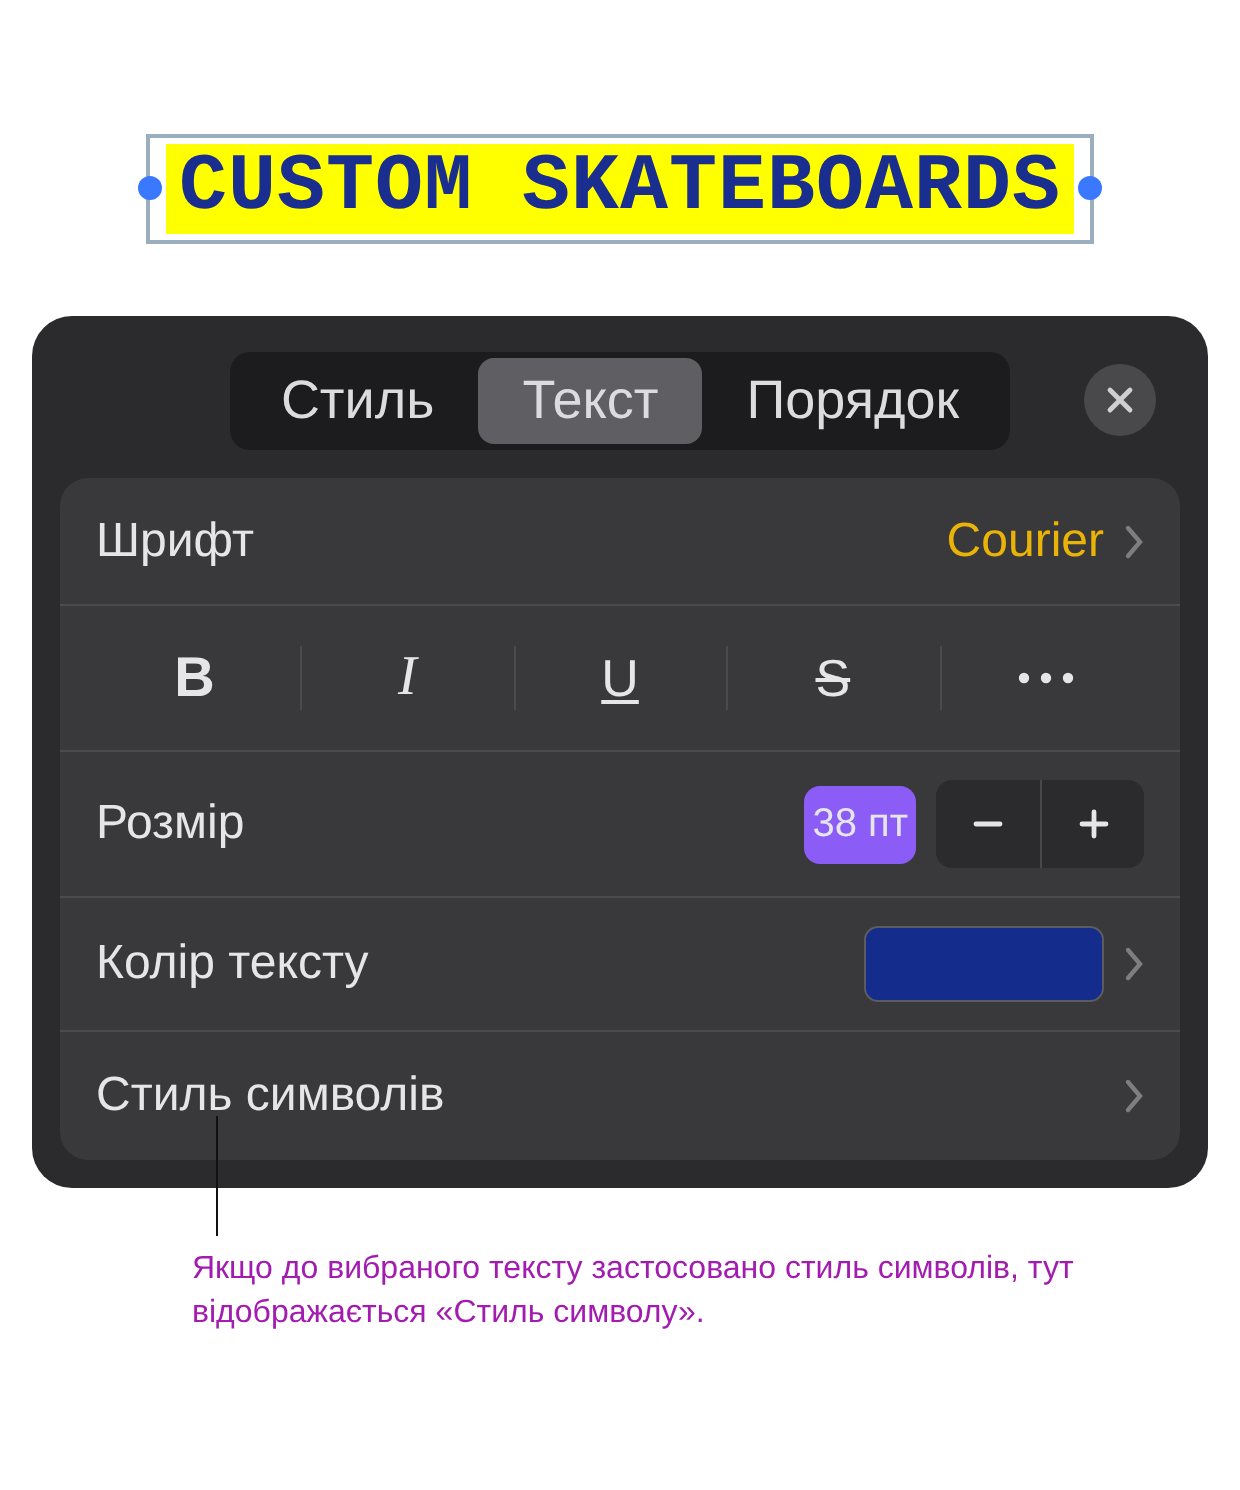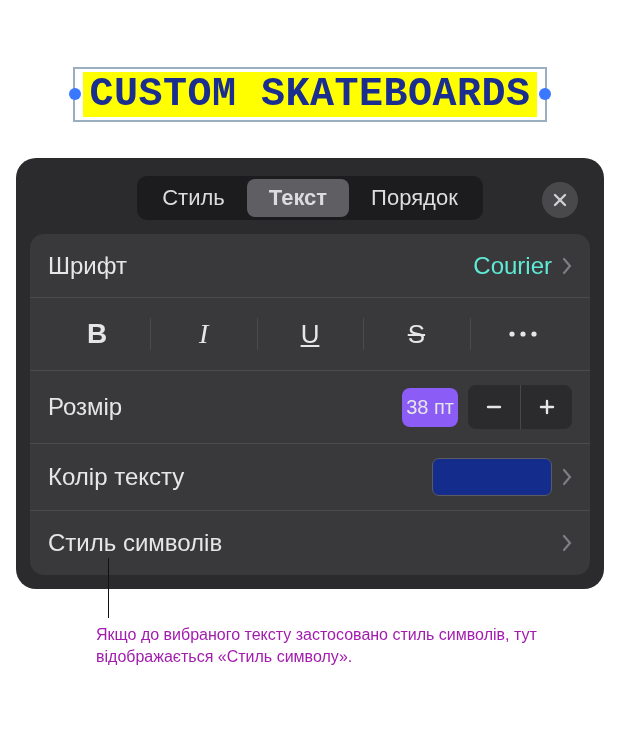--- a/index.html
+++ b/index.html
@@ -71,28 +71,27 @@
       position: relative;
     }
     .tabs {
       display: flex;
       background: #1c1c1e;
       border-radius: 10px;
       padding: 3px;
     }
     .tab {
       padding: 6px 22px;
-      font-size: 22px;
+      font-size: 27px;
       color: #dcdcde;
       border-radius: 8px;
       cursor: pointer;
     }
     .tab.active {
       background: #5e5e63;
-      font-weight: bold;
     }
     .close-btn {
       position: absolute;
       right: 26px;
       top: 14px;
       width: 36px;
       height: 36px;
       border-radius: 50%;
       background: #49494c;
       display: flex;
@@ -115,21 +114,21 @@
       border-bottom: 1px solid #4b4b4e;
       min-height: 64px;
     }
     .row:last-child { border-bottom: none; }
     .row .label {
       font-size: 24px;
       color: #e6e6e8;
     }
     .row .value {
       font-size: 24px;
-      color: #5eead4;
+      color: #eab308;
       display: flex;
       align-items: center;
       gap: 10px;
     }
     .chevron { color: #7d7d82; }
 
     .style-row {
       display: flex;
       justify-content: space-between;
       align-items: center;

